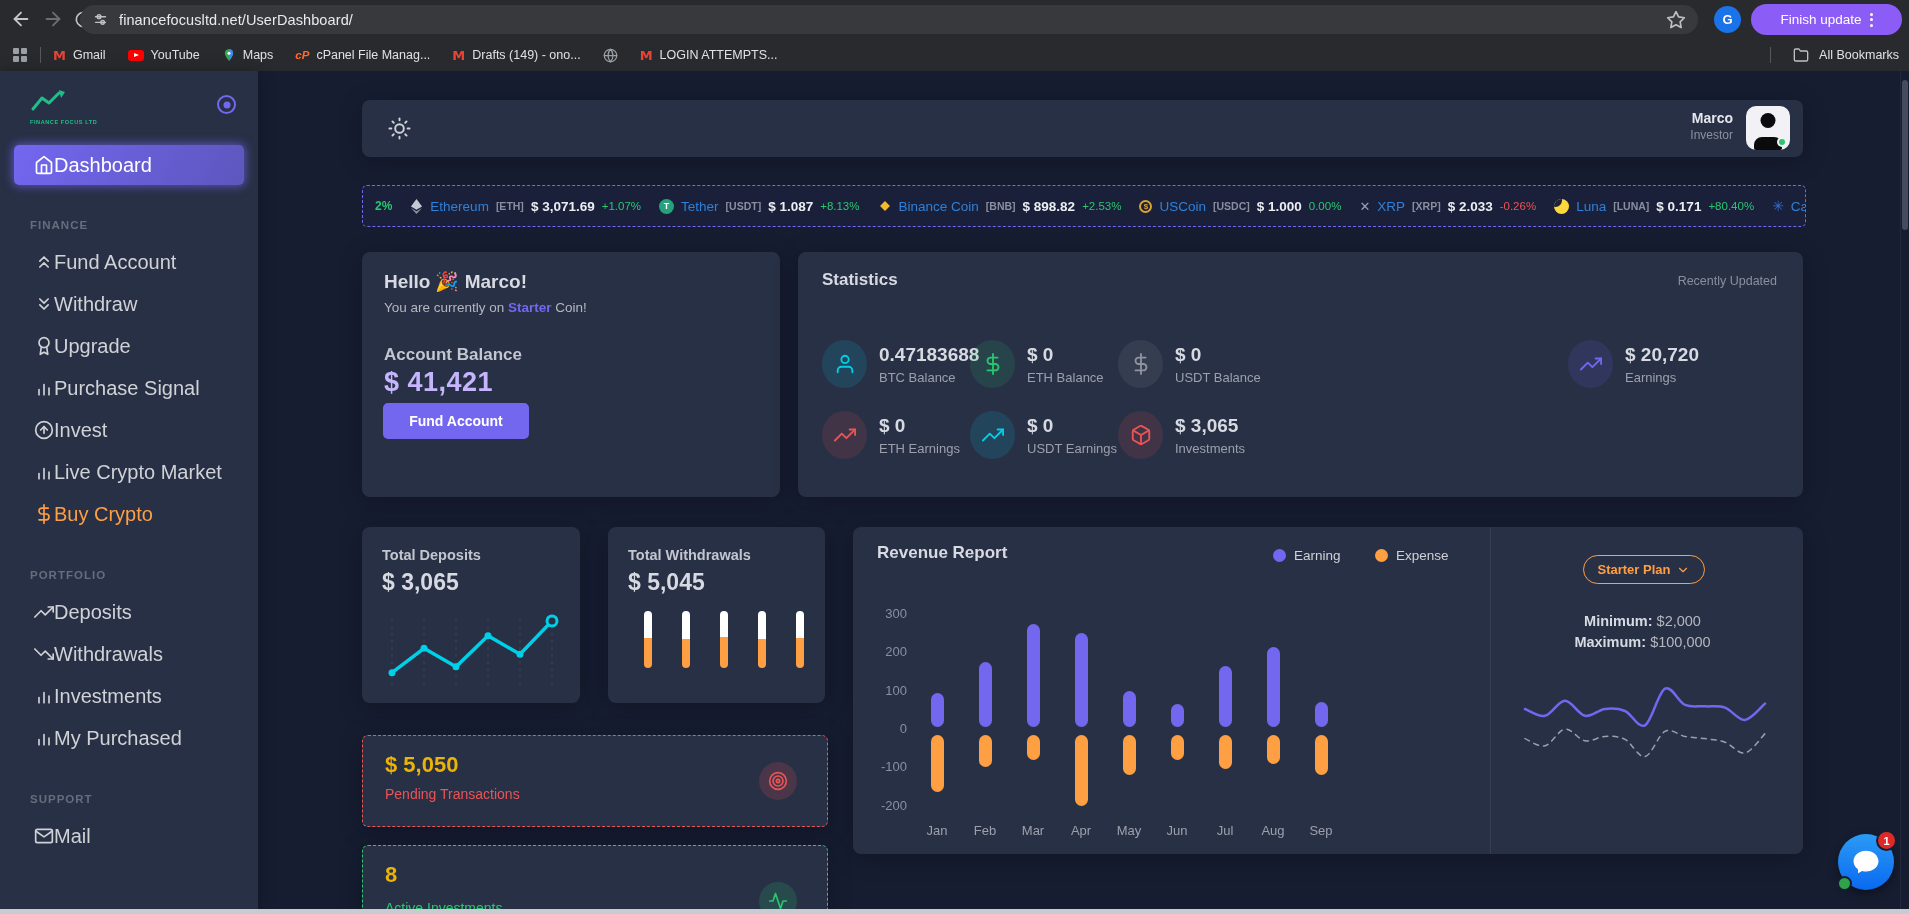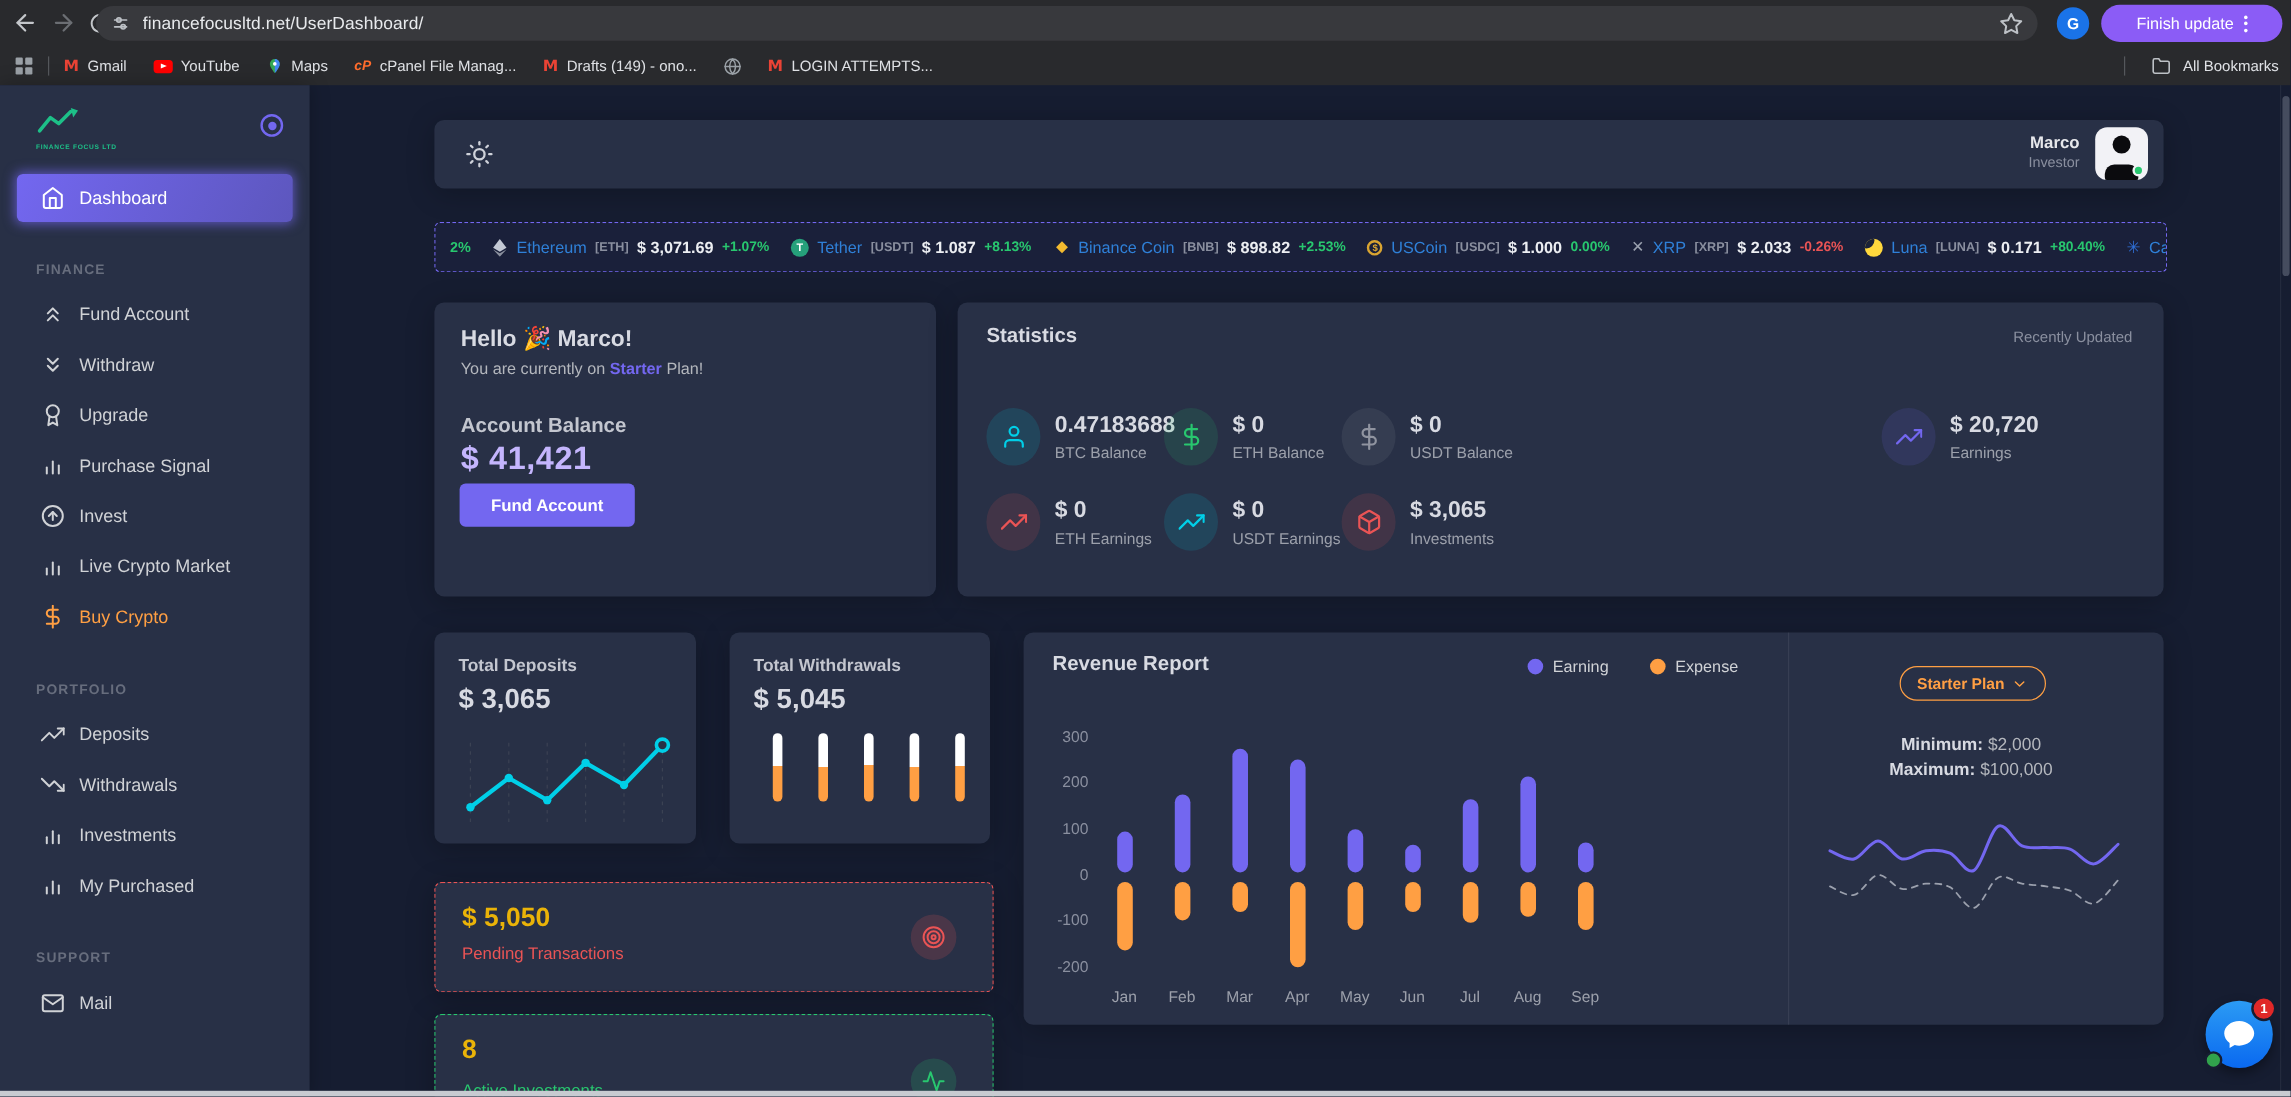--- a/index.html
+++ b/index.html
@@ -31,21 +31,21 @@
   .fav-yt:after{content:"";position:absolute;left:6px;top:3px;border-left:5px solid #fff;border-top:2.5px solid transparent;border-bottom:2.5px solid transparent;}
   .fav-cp{font-weight:bold;font-style:italic;font-size:11.5px;color:#ff6c2c;}
   .bm-right{position:absolute;right:10px;top:0;height:32px;display:flex;align-items:center;gap:10px;font-size:12.5px;}
 
   
   .sidebar{position:absolute;left:0;top:71px;width:258px;height:843px;background:#283046;box-shadow:0 0 15px rgba(0,0,0,.25);}
   .logo-row{height:72px;padding:18px 22px 0 30px;display:flex;justify-content:space-between;align-items:flex-start;}
   .brand-txt{font-size:5.5px;color:#1dc088;letter-spacing:.6px;margin-top:2px;font-weight:bold;}
   .side-toggle{width:19px;height:19px;border:2px solid #7367f0;border-radius:50%;position:relative;cursor:pointer;margin-top:6px;}
   .side-toggle:after{content:"";position:absolute;left:50%;top:50%;transform:translate(-50%,-50%);width:7px;height:7px;border-radius:50%;background:#7367f0;}
-  .nav-item{height:42px;display:flex;align-items:center;gap:12px;padding-left:34px;font-size:15px;color:#d0d2d6;cursor:pointer;}
+  .nav-item{height:42px;display:flex;align-items:center;padding-left:34px;font-size:20px;color:#d0d2d6;cursor:pointer;}
   .nav-item .fi{width:20px;height:20px;flex:0 0 20px;}
   .nav-item.active{margin:2px 14px 0 14px;height:40px;padding-left:20px;border-radius:5px;color:#fff;
     background:linear-gradient(118deg,#7367f0,rgba(115,103,240,.7));box-shadow:0 0 10px 1px rgba(115,103,240,.7);}
   .nav-item.accent-orange{color:#ff9f43;}
   .nav-section{margin:34px 0 10px 30px;font-size:11.5px;font-weight:bold;letter-spacing:1px;color:#676d7d;}
 
   
   .card{position:absolute;background:#283046;border-radius:8px;box-shadow:0 4px 24px rgba(0,0,0,.24);}
   .topbar-card{left:362px;top:100px;width:1441px;height:57px;}
   .sun-btn{position:absolute;left:26px;top:17px;width:23px;height:23px;color:#cfd2da;cursor:pointer;}
@@ -58,21 +58,21 @@
   .avatar .dot{position:absolute;right:3px;bottom:3px;width:10px;height:10px;border-radius:50%;background:#28c76f;border:2px solid #f2f2f6;}
 
   
   .ticker{position:absolute;left:362px;top:185px;width:1444px;height:42px;border:1px dashed #7367f0;border-radius:5px;
     background:rgba(115,103,240,.05);display:flex;align-items:center;overflow:hidden;padding:0 12px;gap:18px;}
   .tick-partial{font-size:12px;font-weight:bold;color:#28c76f;flex:0 0 auto;}
   .coin{display:flex;align-items:center;gap:7px;white-space:nowrap;flex:0 0 auto;cursor:pointer;}
   .coin .cname{font-size:13.5px;color:#2f80d8;}
   .coin .csym{font-size:10.5px;font-weight:bold;color:#8a8f9f;}
   .coin .cprice{font-size:13.5px;font-weight:bold;color:#eceef2;}
-  .coin .cchg{font-size:11.5px;font-weight:bold;}
+  .coin .cchg{font-size:11.5px;font-weight:normal;}
   .chg-up{color:#28c76f;}.chg-down{color:#ea5455;}
   .ci{width:15px;height:15px;border-radius:50%;display:flex;align-items:center;justify-content:center;color:#fff;font-size:9px;font-weight:bold;}
   .ci.ring{background:transparent;border:2px solid #d9a431;color:#d9a431;font-size:8px;width:13px;height:13px;}
   .moonwrap{width:15px;height:15px;border-radius:50%;background:#ffd83d;position:relative;overflow:hidden;display:inline-block;}
   .moonwrap:after{content:"";position:absolute;left:-5px;top:-5px;width:13px;height:13px;border-radius:50%;background:#1c2338;}
   .xi{color:#9aa0ae;font-weight:bold;font-size:13px;}
   .adai{color:#2f6fd6;font-size:14px;line-height:14px;}
 
   
   .hello-card{left:362px;top:252px;width:418px;height:245px;}
@@ -460,21 +460,21 @@
         <span class="cchg chg-up">+80.40%</span>
       </div>
       <div class="coin">
         <span class="adai">✳</span>
         <span class="cname">Cardano</span>
       </div>
     </div>
 
   <div class="card hello-card">
     <div class="hello-title">Hello 🎉 Marco!</div>
-    <div class="hello-sub"><span>You are currently on </span><span class="plan">Starter</span><span> Plan!</span></div>
+    <div class="hello-sub"><span>You are currently on </span><span class="plan">Starter</span><span> Coin!</span></div>
     <div class="bal-label">Account Balance</div>
     <div class="bal-value">$ 41,421</div>
     <div class="fund-btn">Fund Account</div>
   </div>
 
   <div class="card stats-card">
     <div class="stats-title">Statistics</div>
     <div class="stats-upd">Recently Updated</div>
     <div>
         <div class="stat" style="left: 24px; top: 88px;">

